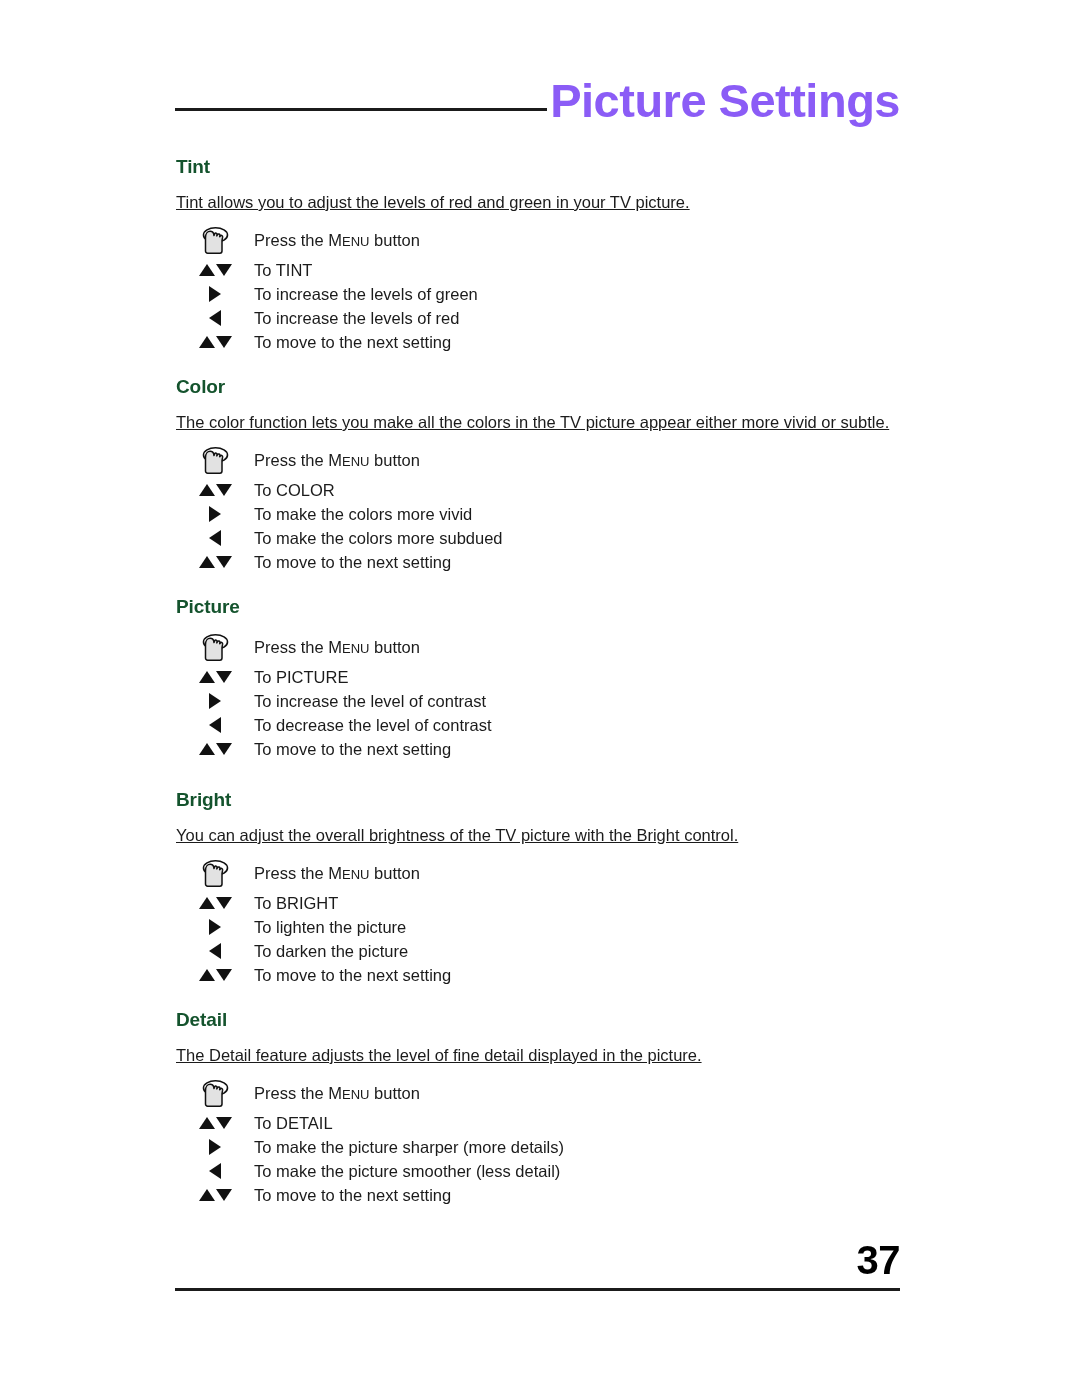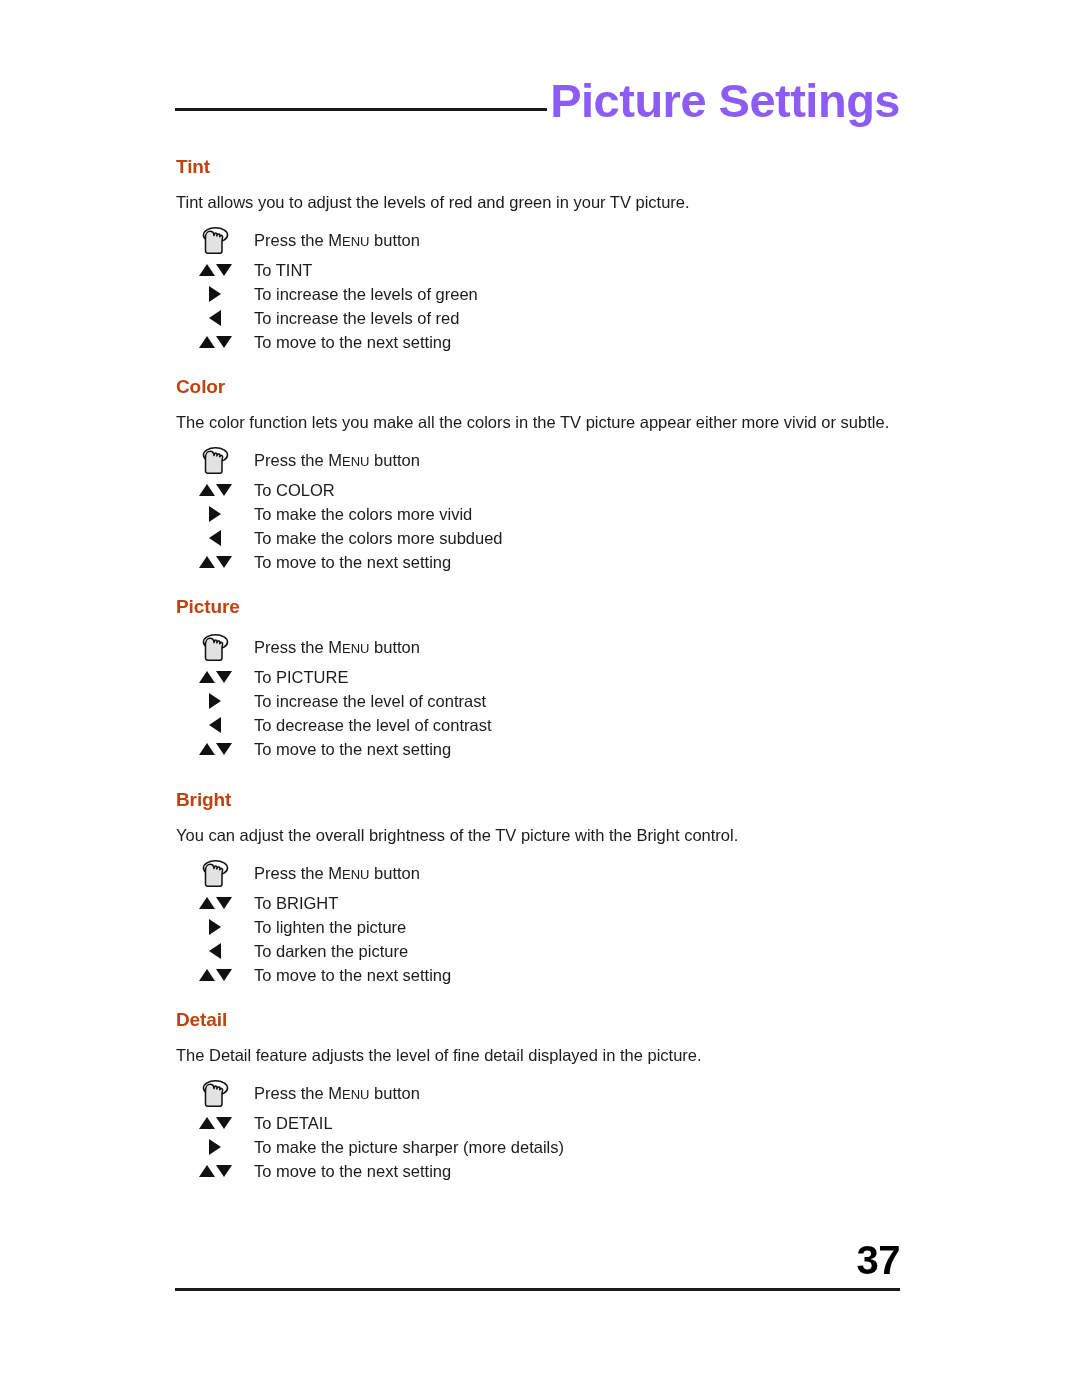--- a/index.html
+++ b/index.html
@@ -60,32 +60,33 @@
     width: 730px;
   }
 
   .section {
     margin-bottom: 0;
   }
 
   .section-title {
     font-size: 19px;
     font-weight: bold;
-    color: #c2410c;
+    color: #14532d;
     margin: 0 0 13px 0;
     line-height: 22px;
     letter-spacing: -0.1px;
   }
 
   .section-desc {
     font-size: 16.5px;
     line-height: 22px;
     color: #1b1b1b;
     margin: 0 0 11px 0;
     max-width: 725px;
+    text-decoration: underline;
   }
 
   
   .steps {
     margin: 0;
     padding: 0;
     list-style: none;
   }
   .step {
     display: flex;
@@ -415,20 +416,28 @@
             <div class="step-glyph">
               <span class="arrows">
                 <span class="tri tri-right"></span>
               </span>
             </div>
             <div class="step-label"><span>To make the picture sharper (more details)</span></div>
           </div>
           <div class="step">
             <div class="step-glyph">
               <span class="arrows">
+                <span class="tri tri-left"></span>
+              </span>
+            </div>
+            <div class="step-label"><span>To make the picture smoother (less detail)</span></div>
+          </div>
+          <div class="step">
+            <div class="step-glyph">
+              <span class="arrows">
                 <span class="tri tri-up"></span>
                 <span class="tri tri-down"></span>
               </span>
             </div>
             <div class="step-label"><span>To move to the next setting</span></div>
           </div>
         </div>
       </div>
     </div>
 

